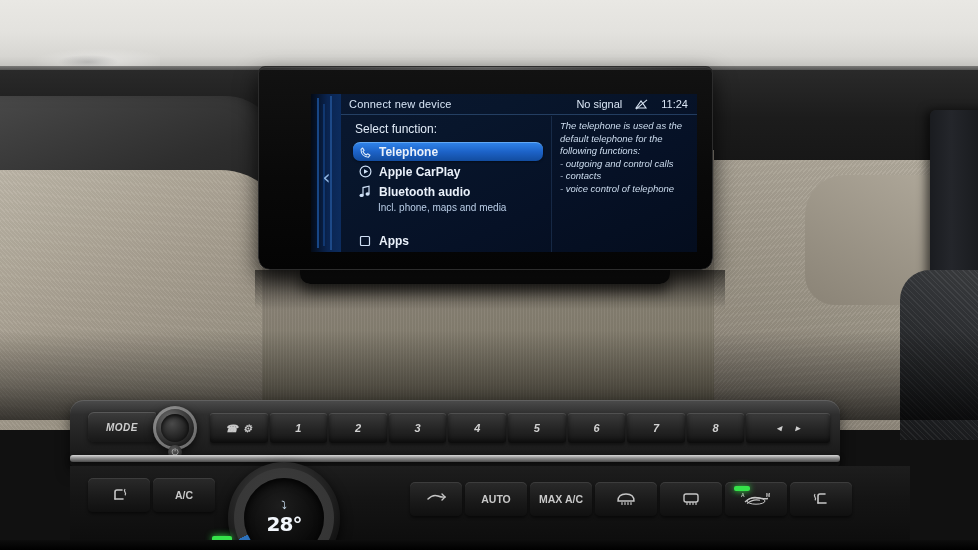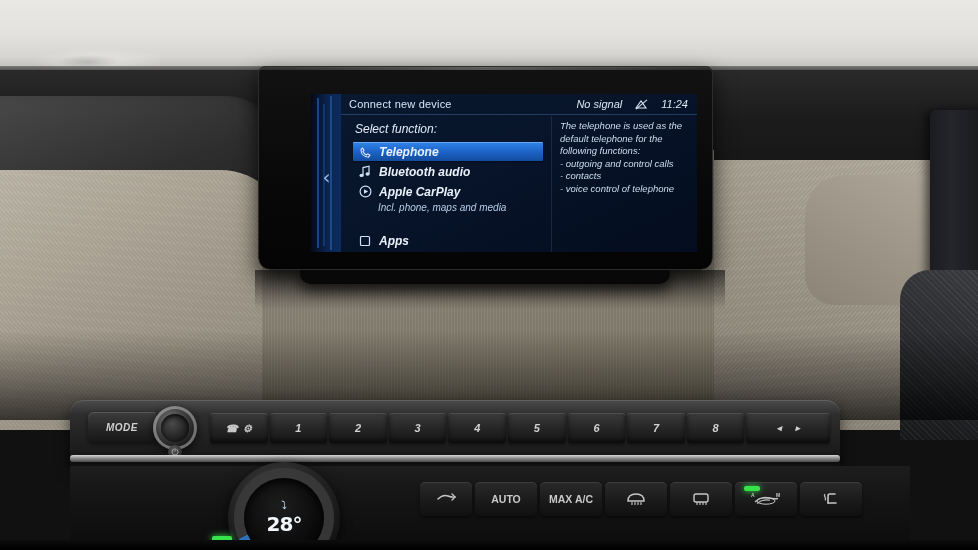--- a/index.html
+++ b/index.html
@@ -141,37 +141,37 @@
     font-family:"DejaVu Sans", sans-serif;
   }
 
   .ui-header {
     position: absolute; left: 30px; top: 0; right: 0; height: 21px;
     display:flex; align-items:center; justify-content:space-between;
     padding: 0 9px 0 8px;
     border-bottom: 1px solid rgba(90,140,200,.35);
   }
   .ui-title { color:#d6e4f5; font-size:11px; letter-spacing:.2px; }
-  .ui-status { display:flex; align-items:center; gap:13px; color:#d9e5f4; font-size:11px;font-style:italic; }
+  .ui-status { display:flex; align-items:center; gap:13px; color:#d9e5f4; font-size:11px; }
   .sig-icon { position:relative; width:13px; height:11px; display:inline-block; }
   .sig-icon svg { position:absolute; left:0; top:0; }
 
   .ui-body { position:absolute; left:30px; top:22px; right:0; bottom:0; display:flex; }
-  .ui-menu { width: 210px; padding: 4px 0 0 12px; font-style: italic; }
+  .ui-menu { width: 210px; padding: 4px 0 0 12px; }
   .menu-caption { color:#e2ecf8; font-size:12px; margin: 2px 0 6px 2px; }
 
   .menu-row {
     display:flex; align-items:center; gap:7px;
     height: 19px; padding: 0 6px 0 5px; margin-bottom: 1px;
     color:#eaf1fa; font-size:12px; font-weight:bold;
   }
   .menu-row.selected {
     background: linear-gradient(180deg,#2f82e8 0%,#1d63c8 48%,#124c9f 100%);
     border-top: 1px solid #62a8f4;
-    border-radius: 1px;
+    border-radius: 7px;
     width: 190px;
     box-shadow: 0 1px 2px rgba(0,0,0,.4);
   }
   .menu-sub { color:#b9cde6; font-size:10px; font-weight:normal; margin:0 0 18px 25px; }
   .mi { width:14px; height:14px; flex: 0 0 14px; display:flex; align-items:center; justify-content:center; color:#cfe0f5; }
   .mi svg { display:block; }
 
   .ui-info {
     flex: 1; padding: 4px 8px 0 8px;
     color:#ccdcee; font-size:9.5px; line-height:12.6px;
@@ -264,21 +264,21 @@
     position:absolute; left:16px; top:16px; width:80px; height:80px; border-radius:50%;
     background: radial-gradient(circle at 45% 35%, #1d1d1d, #050505 80%);
     box-shadow: inset 0 3px 8px rgba(0,0,0,.9);
     display:flex; flex-direction:column; align-items:center; justify-content:center; gap:1px;
   }
   .temp-arrow { color:#cfe3f5; font-size:11px; line-height:11px; }
   .temp-val {
     color:#f2f6fb; font-size:20px; font-weight:bold; letter-spacing:-1px;
     font-family:"DejaVu Sans", sans-serif; line-height:25px;
   }
-  .clim-right { position:absolute; left:420px; top:482px; display:flex; gap:3px; align-items:flex-start;justify-content:center; }
+  .clim-right { position:absolute; left:410px; top:482px; display:flex; gap:3px; align-items:flex-start;justify-content:center; }
   .bottom-led {
     position:absolute; left:212px; top:536px; width:20px; height:6px; border-radius:2px;
     background:#35e34a; box-shadow:0 0 7px #35e34a;
   }
   .bottom-strip {
     position:absolute; left:0; top:540px; width:978px; height:10px;
     background: linear-gradient(180deg,#0d0d0d,#000);
   }
   .seat-icon, .fan-icon, .recirc-icon, .rear-seat-icon { color:#c6c6c6; }
 </style>
@@ -342,37 +342,37 @@
             <span class="mi">
               <svg width="13" height="13" viewBox="0 0 13 13">
                 <path d="M2 3.5 C2 8 5 11 9.5 11.2 L11 9.2 L8.6 7.8 L7.2 9 C5.8 8.2 4.6 7 3.9 5.6 L5.1 4.3 L3.6 2 Z" fill="none" stroke="#dbe9fa" stroke-width="1.1" stroke-linejoin="round"></path>
               </svg>
             </span>
             <span>Telephone</span>
           </div>
 
           <div class="menu-row">
             <span class="mi">
+              <svg width="13" height="13" viewBox="0 0 13 13">
+                <circle cx="6.5" cy="6.5" r="5.4" fill="none" stroke="#cfe0f5" stroke-width="1.2"></circle>
+                <path d="M5 4.2 L9.2 6.5 L5 8.8 Z" fill="#cfe0f5"></path>
+              </svg>
+            </span>
+            <span>Apple CarPlay</span>
+          </div>
+
+          <div class="menu-row">
+            <span class="mi">
               <svg width="12" height="13" viewBox="0 0 12 13">
                 <path d="M4 10.2 V2.6 L10 1.2 V8.8" fill="none" stroke="#cfe0f5" stroke-width="1.2"></path>
                 <ellipse cx="2.6" cy="10.4" rx="2.1" ry="1.7" fill="#cfe0f5"></ellipse>
                 <ellipse cx="8.6" cy="9" rx="2.1" ry="1.7" fill="#cfe0f5"></ellipse>
               </svg>
             </span>
             <span>Bluetooth audio</span>
-          </div>
-
-          <div class="menu-row">
-            <span class="mi">
-              <svg width="13" height="13" viewBox="0 0 13 13">
-                <circle cx="6.5" cy="6.5" r="5.4" fill="none" stroke="#cfe0f5" stroke-width="1.2"></circle>
-                <path d="M5 4.2 L9.2 6.5 L5 8.8 Z" fill="#cfe0f5"></path>
-              </svg>
-            </span>
-            <span>Apple CarPlay</span>
           </div>
           <div class="menu-sub">Incl. phone, maps and media</div>
 
           <div class="menu-row">
             <span class="mi">
               <svg width="12" height="12" viewBox="0 0 12 12">
                 <rect x="1.5" y="1.5" width="9" height="9" rx="1" fill="none" stroke="#cfe0f5" stroke-width="1.2"></rect>
               </svg>
             </span>
             <span>Apps</span>
@@ -418,20 +418,32 @@
       <span class="arrows">
         <span>◂</span>
         <span>▸</span>
       </span>
     </div>
   </div>
   <div class="console-chrome"></div>
 
   <div class="climate-plate"></div>
 
+  <div class="clim-row">
+    <div class="cbtn">
+      <span class="seat-icon">
+        <svg width="20" height="16" viewBox="0 0 20 16">
+          <path d="M6 13 L6 6 Q6 4 8 4 L13 4" fill="none" stroke="#c6c6c6" stroke-width="1.6" stroke-linecap="round"></path>
+          <path d="M6 13 L14 13" stroke="#c6c6c6" stroke-width="1.6" stroke-linecap="round"></path>
+          <path d="M16 3 q-1.2 1.6 0 3.2 q1.2 1.6 0 3.2" fill="none" stroke="#c6c6c6" stroke-width="1.2"></path>
+        </svg>
+      </span>
+    </div>
+    <div class="cbtn">A/C</div>
+  </div>
 
   <div class="temp-dial">
     <div class="temp-dial-ring"></div>
     <div class="temp-dial-face">
       <div class="temp-arrow">⤵</div>
       <div class="temp-val">28°</div>
     </div>
   </div>
 
   <div class="clim-right">

